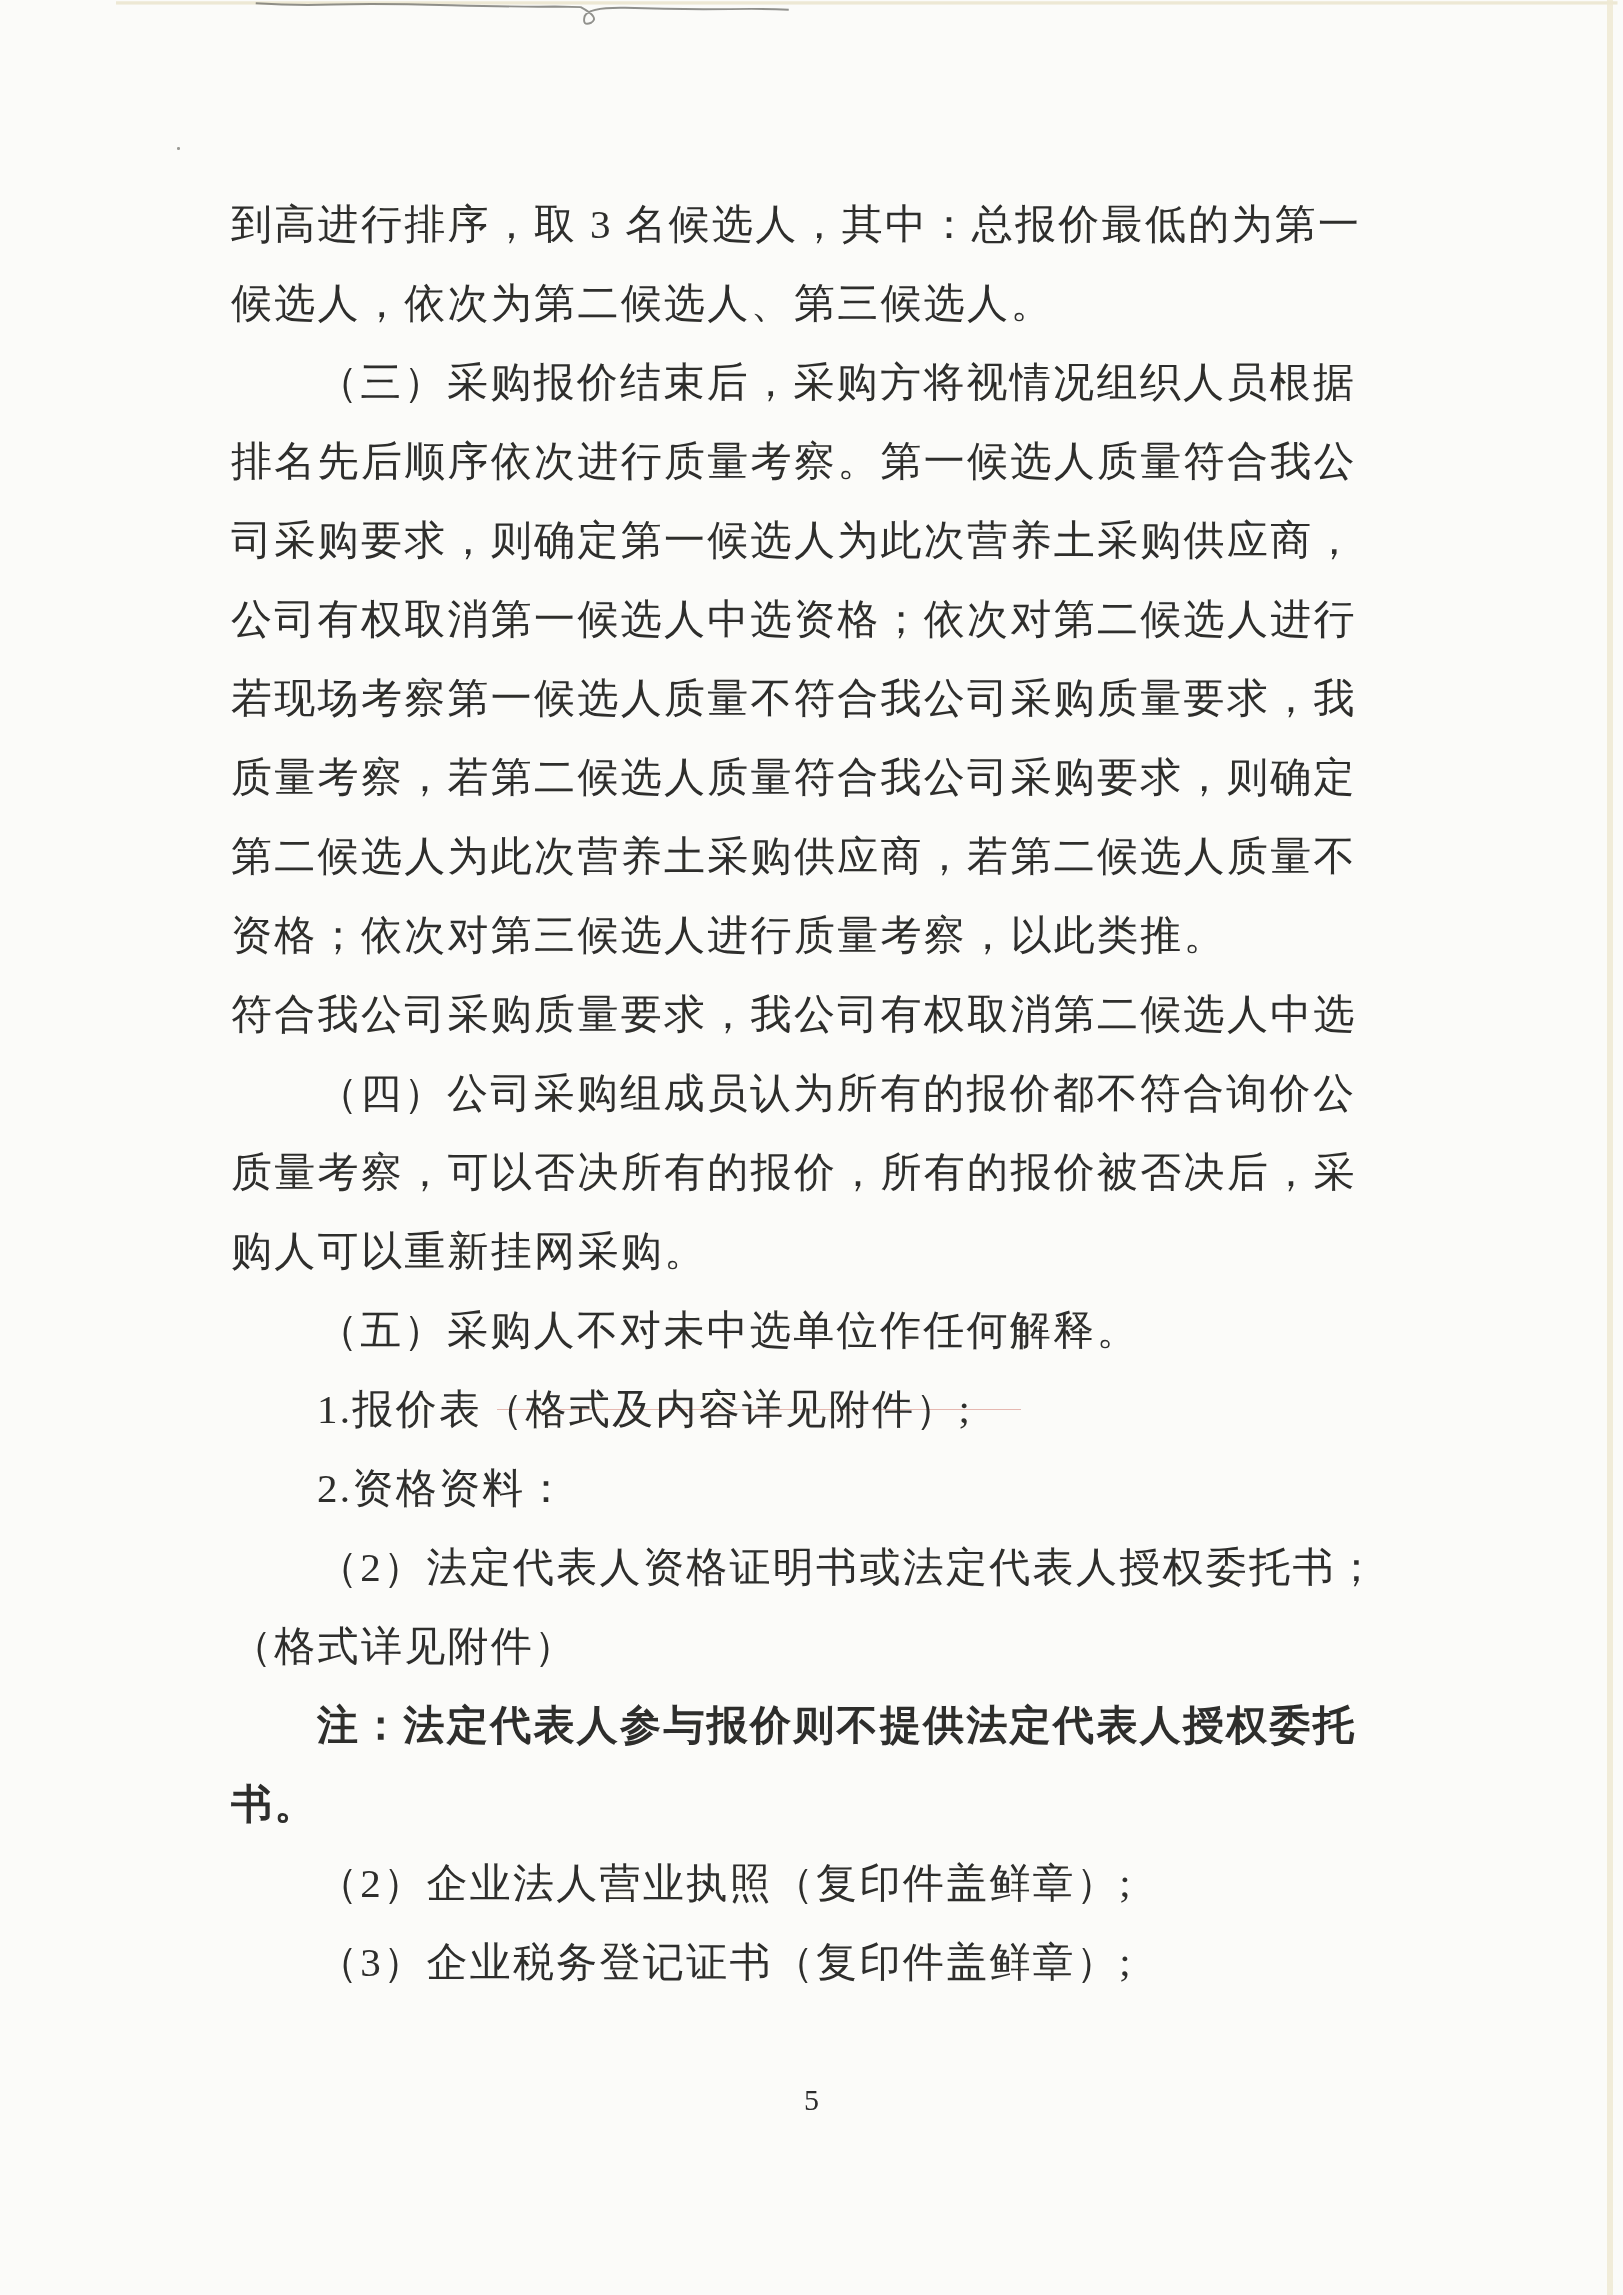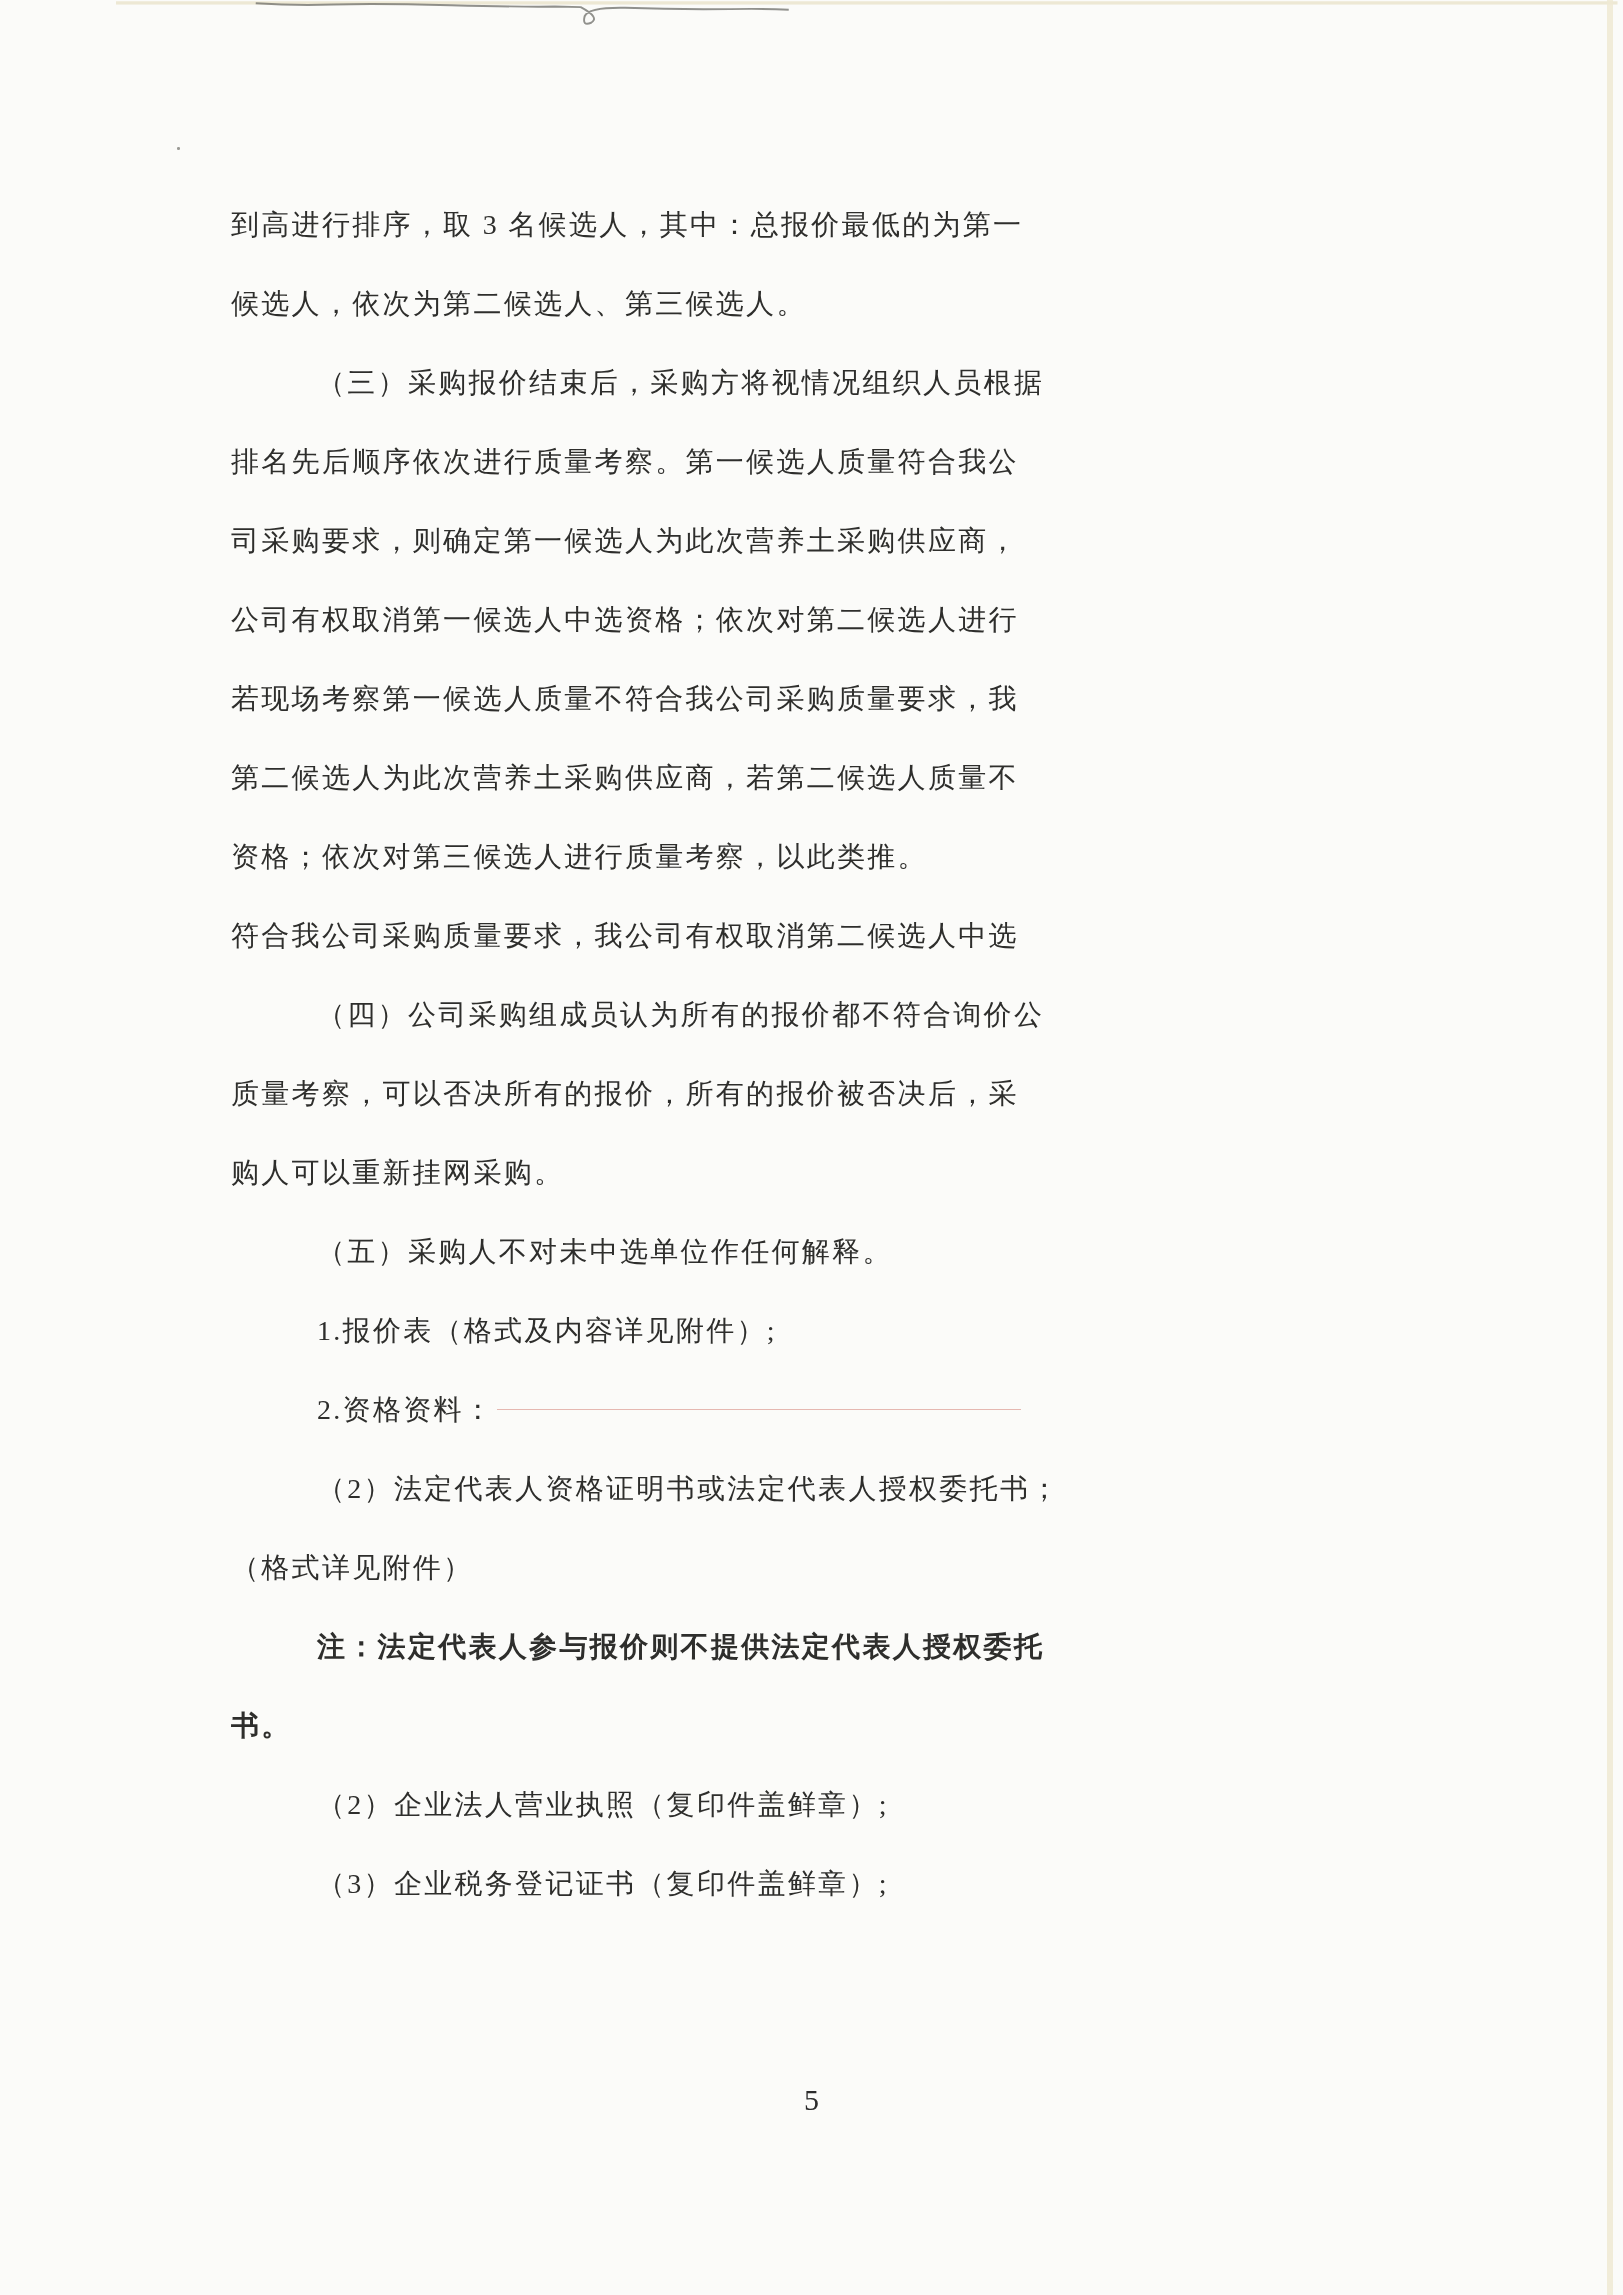--- a/index.html
+++ b/index.html
@@ -15,21 +15,21 @@
   }
   
   .textblock {
     position: absolute;
     left: 231px;
     top: 185px;
     width: 1139px;
   }
   .ln {
     margin: 0;
-    font-size: 28px;
+    font-size: 41px;
     line-height: 79px;
     letter-spacing: 2.3px;
     white-space: nowrap;
     font-family: "Liberation Serif", serif;
   }
   .ind { text-indent: 86px; }
   .bold { font-weight: 700; }
   .heading {
     font-weight: 700;
     font-family: "Liberation Sans", sans-serif;
@@ -100,20 +100,21 @@
   <div class="speckle"></div>
 
   <main class="textblock">
     <p class="ln">到高进行排序，取 3 名候选人，其中：总报价最低的为第一</p>
     <p class="ln">候选人，依次为第二候选人、第三候选人。</p>
     <p class="ln ind">（三）采购报价结束后，采购方将视情况组织人员根据</p>
     <p class="ln">排名先后顺序依次进行质量考察。第一候选人质量符合我公</p>
     <p class="ln">司采购要求，则确定第一候选人为此次营养土采购供应商，</p>
     <p class="ln">公司有权取消第一候选人中选资格；依次对第二候选人进行</p>
     <p class="ln">若现场考察第一候选人质量不符合我公司采购质量要求，我</p>
+    <p class="ln">质量考察，若第二候选人质量符合我公司采购要求，则确定</p>
     <p class="ln">第二候选人为此次营养土采购供应商，若第二候选人质量不</p>
     <p class="ln">资格；依次对第三候选人进行质量考察，以此类推。</p>
     <p class="ln">符合我公司采购质量要求，我公司有权取消第二候选人中选</p>
     <p class="ln ind">（四）公司采购组成员认为所有的报价都不符合询价公</p>
     <p class="ln">质量考察，可以否决所有的报价，所有的报价被否决后，采</p>
     <p class="ln">购人可以重新挂网采购。</p>
     <p class="ln ind">（五）采购人不对未中选单位作任何解释。</p>
     <p class="ln ind">1.报价表（格式及内容详见附件）;</p>
     <p class="ln ind">2.资格资料：</p>
     <p class="ln ind">（2）法定代表人资格证明书或法定代表人授权委托书；</p>

